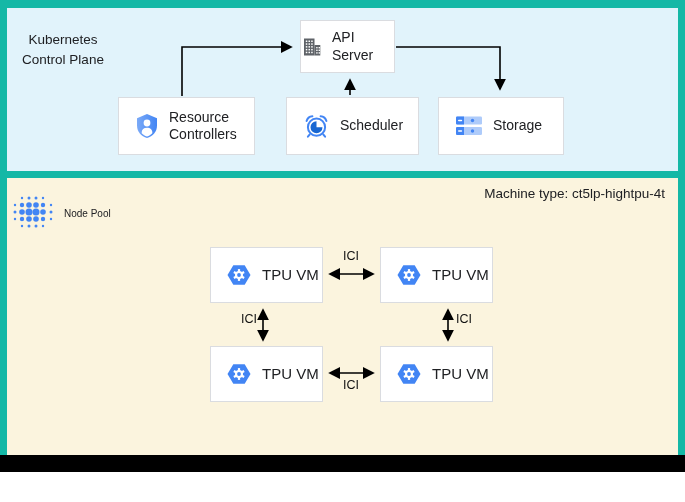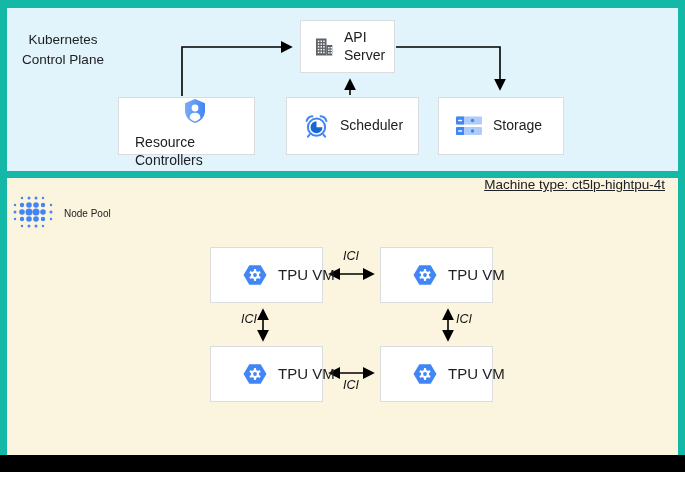--- a/index.html
+++ b/index.html
@@ -16,39 +16,39 @@
   .canvas{
     position:relative;width:685px;height:472px;background:#14b8a6;overflow:hidden;
     font-family:"Liberation Sans","DejaVu Sans",sans-serif;color:var(--text-color);
   }
   .panel{position:absolute;}
   .panel.control{left:7px;top:8px;width:671px;height:163px;background:var(--control-plane-bg);}
   .panel.pool{left:7px;top:178px;width:671px;height:294px;background:var(--node-pool-bg);}
   .section-title{position:absolute;font-size:13.5px;line-height:1.5;}
   .cp-title{left:12px;top:30px;width:102px;text-align:center;}
   .np-title{left:64px;top:206px;font-size:10px;}
-  .np-meta{position:absolute;right:20px;top:175px;text-align:right;font-size:13.5px;line-height:1.45;text-decoration:underline;}
+  .np-meta{position:absolute;right:20px;top:184px;text-align:right;font-size:13.5px;line-height:1.45;}
   .node{
     position:absolute;background:#fff;border:1px solid var(--box-border);
     display:flex;align-items:center;box-sizing:border-box;gap:10px;
     font-size:14px;
   }
   .node .lbl{line-height:1.25;}
-  .node.api{left:300px;top:20px;width:95px;height:53px;padding-left:12px;gap:9px;justify-content:center;}
-  .node.rc{left:118px;top:97px;width:137px;height:58px;padding-left:16px;flex-direction:column;}
+  .node.api{left:300px;top:20px;width:95px;height:53px;gap:9px;justify-content:center;}
+  .node.rc{left:118px;top:97px;width:137px;height:58px;padding-left:16px;}
   .node.sched{left:286px;top:97px;width:133px;height:58px;padding-left:16px;text-align:right;}
   .node.stor{left:438px;top:97px;width:126px;height:58px;padding-left:16px;}
-  .node.tpu{width:113px;height:56px;padding-left:31px;font-size:15px;}
+  .node.tpu{width:113px;height:56px;padding-left:15px;font-size:15px;}
   .node.tpu .lbl{white-space:nowrap;}
   .tpu-tl{left:210px;top:247px;}
   .tpu-tr{left:380px;top:247px;}
   .tpu-bl{left:210px;top:346px;}
   .tpu-br{left:380px;top:346px;}
   .wires{position:absolute;left:0;top:0;pointer-events:none;}
-  .ici{position:absolute;font-size:12.5px;color:#111;font-style:italic;}
+  .ici{position:absolute;font-size:12.5px;color:#111;}
   .ici.top{left:331px;top:249px;width:40px;text-align:center;}
   .ici.bottom{left:331px;top:378px;width:40px;text-align:center;}
   .ici.left{left:226px;top:312px;width:31px;text-align:right;}
   .ici.right{left:456px;top:312px;width:31px;text-align:left;}
   .icon{flex:0 0 auto;display:flex;align-items:center;justify-content:center;}
   .bottom-bar{position:absolute;left:0;bottom:0;width:685px;height:17px;background:#000;}
   .np-dots{position:absolute;left:11px;top:194px;}
 </style>
 </head>
 <body>

